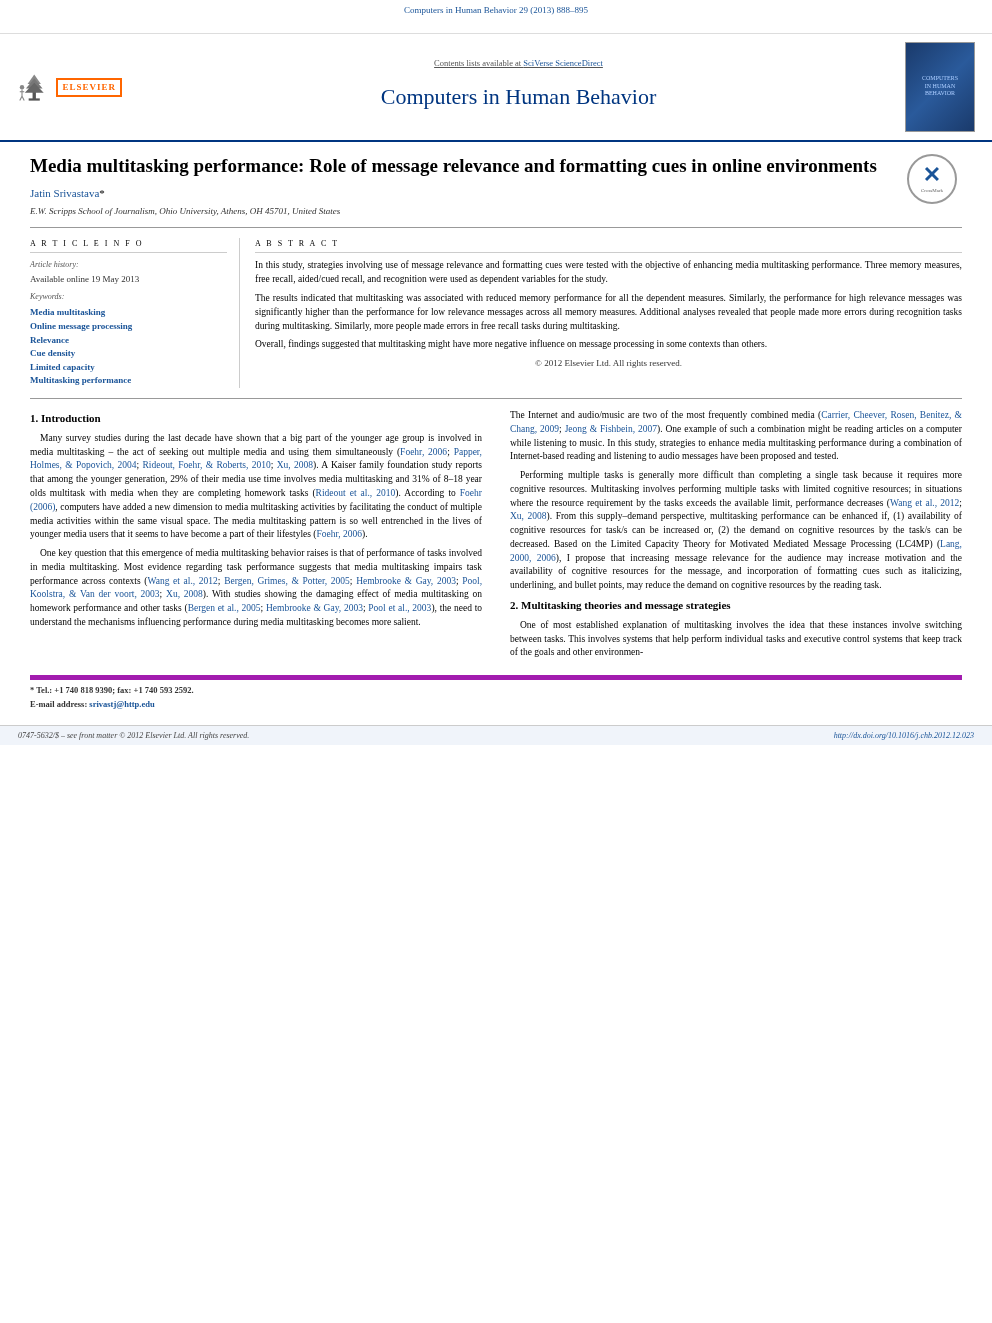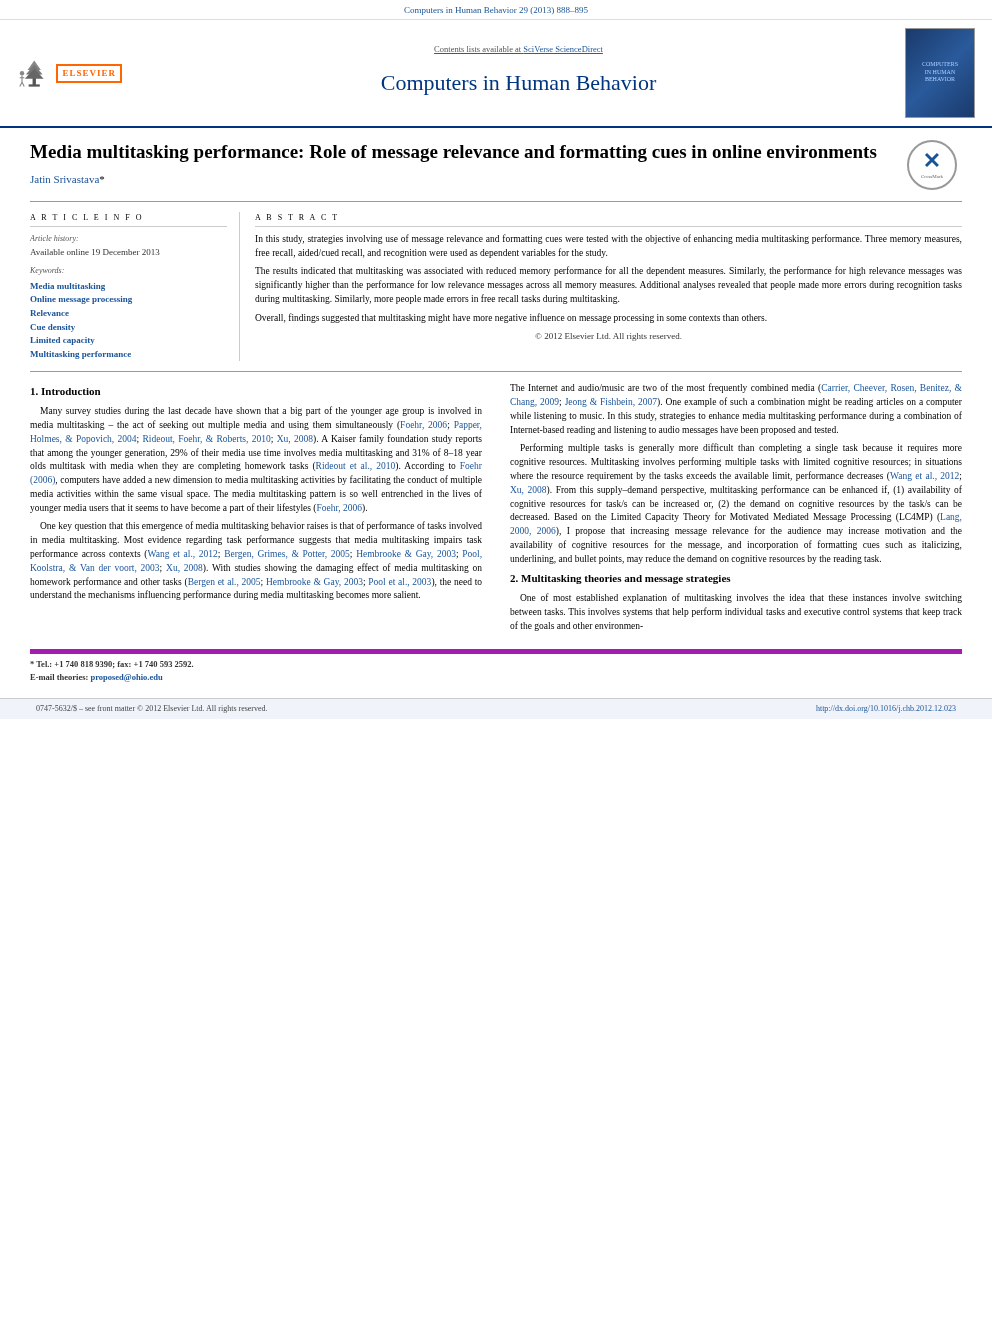--- a/index.html
+++ b/index.html
@@ -9,21 +9,21 @@
       color: #000;
       font-size: 9.5px;
       line-height: 1.4;
       width: 992px;
     }
 
     
     .journal-top-bar {
       background: #fff;
       text-align: center;
-      padding: 4px 0 2px;
+      padding: 4px 0 16px;
       font-size: 9px;
       color: #1a5498;
       border-bottom: 1px solid #ddd;
     }
 
     
     .journal-header {
       display: flex;
       align-items: center;
       padding: 8px 12px;
@@ -284,25 +284,26 @@
       margin-bottom: 2px;
     }
     .footer-doi {
       color: #1a5498;
     }
 
     
     .bottom-bar {
       background: #f0f4fa;
       border-top: 1px solid #ccc;
-      padding: 4px 36px;
+      padding: 4px 18px;
       font-size: 8px;
       color: #444;
       display: flex;
       justify-content: space-between;
+      font-style: italic;
     }
   </style>
 </head>
 <body>
 
 <div class="journal-top-bar">
   <span>Computers in Human Behavior 29 (2013) 888–895</span>
 </div>
 
 <div class="journal-header">
@@ -347,28 +348,29 @@
     <div class="article-title">Media multitasking performance: Role of message relevance and formatting cues in online environments</div>
     <div class="crossmark">
       <div class="crossmark-circle">
         <div class="crossmark-x">✕</div>
         <div class="crossmark-label">CrossMark</div>
       </div>
     </div>
     <div class="article-author">
       <span class="author-link">Jatin Srivastava</span><span class="author-star">*</span>
     </div>
+    <div class="article-affiliation">E.W. Scripps School of Journalism, Ohio University, Athens, OH 45701, United States</div>
   </div>
 
   <div class="article-meta-row">
 
     <div class="article-info-col">
       <div class="section-label">A R T I C L E   I N F O</div>
       <div class="info-subsection-label">Article history:</div>
-      <div class="info-value">Available online 19 December 2013</div>
+      <div class="info-value">Available online 19 May 2013</div>
       <div class="info-subsection-label">Keywords:</div>
       <div class="keywords-list">
         <span class="keyword-item">Media multitasking</span>
         <span class="keyword-item">Online message processing</span>
         <span class="keyword-item">Relevance</span>
         <span class="keyword-item">Cue density</span>
         <span class="keyword-item">Limited capacity</span>
         <span class="keyword-item">Multitasking performance</span>
       </div>
     </div>
@@ -403,21 +405,21 @@
         <span>2.</span>
         <span>Multitasking theories and message strategies</span>
       </div>
       <div class="body-para">One of most established explanation of multitasking involves the idea that these instances involve switching between tasks. This involves systems that help perform individual tasks and executive control systems that keep track of the goals and other environmen-</div>
     </div>
   </div>
 
   <div class="footer-notes">
     <div class="footer-line">* Tel.: +1 740 818 9390; fax: +1 740 593 2592.</div>
     <div class="footer-line">
-      <span>E-mail theories: </span><span class="cite-link">proposed@ohio.edu</span>
+      <span>E-mail address: </span><span class="cite-link">srivastj@http.edu</span>
     </div>
   </div>
 
 </div>
 
 <div class="bottom-bar">
   <span>0747-5632/$ – see front matter © 2012 Elsevier Ltd. All rights reserved.</span>
   <span class="footer-doi">http://dx.doi.org/10.1016/j.chb.2012.12.023</span>
 </div>
 

